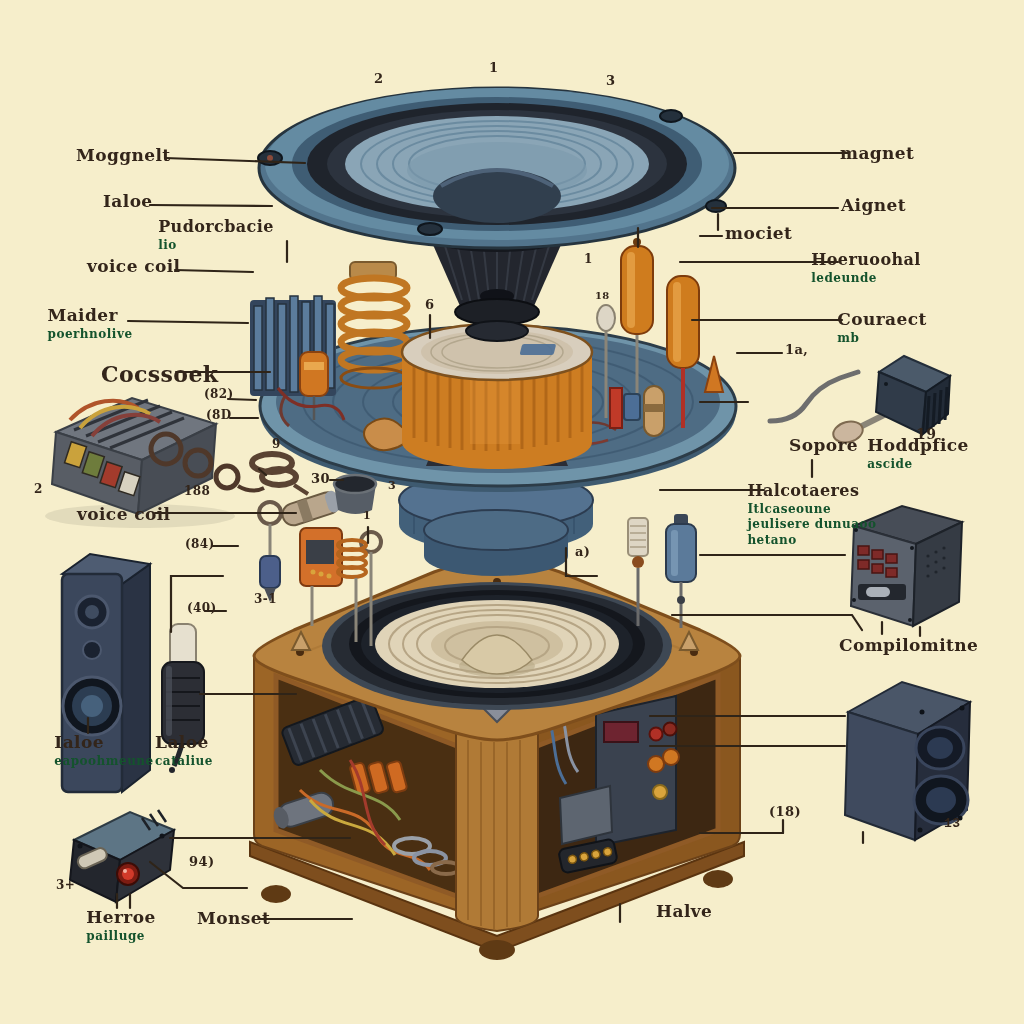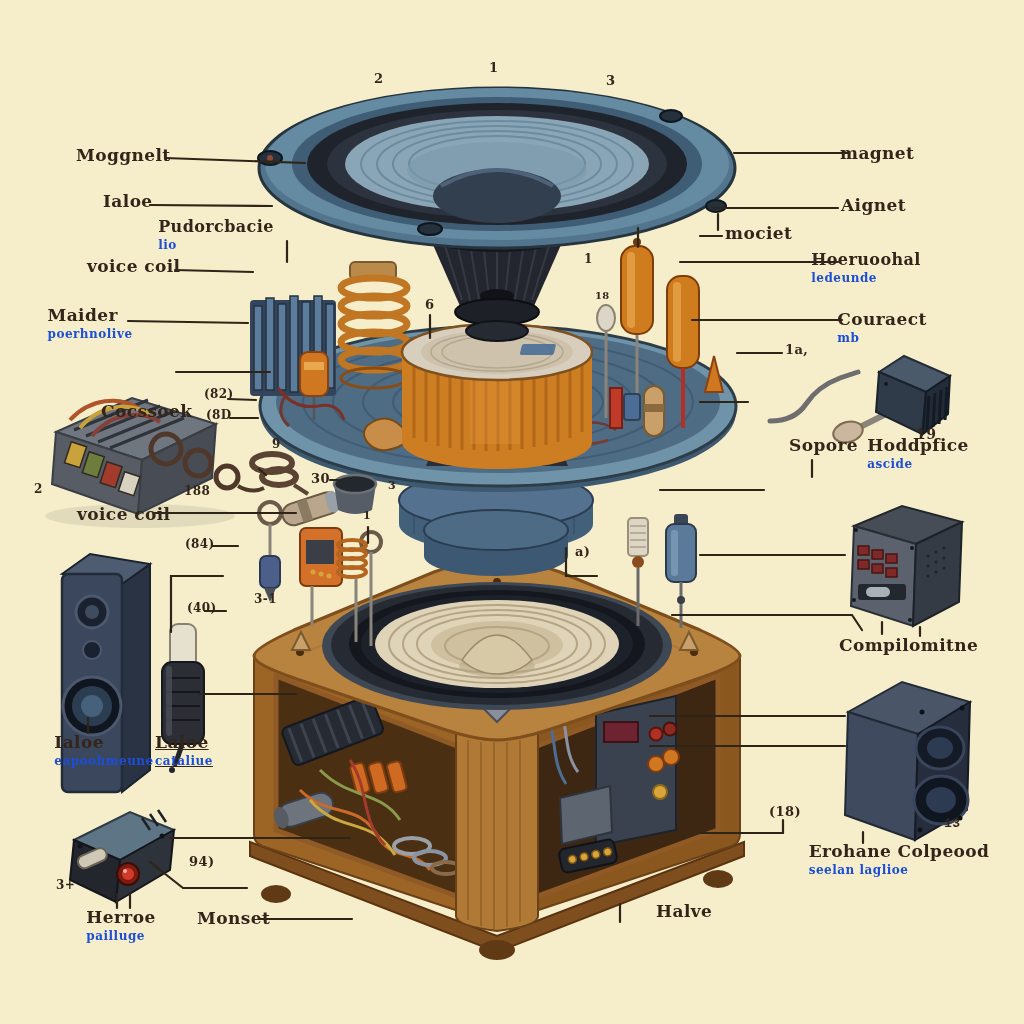--- a/index.html
+++ b/index.html
@@ -2,21 +2,21 @@
 <html><head>
 <meta charset="utf-8">
 <style>
   html,body{margin:0;padding:0;background:#f6eecb;}
   #canvas{position:relative;width:1024px;height:1024px;background:#f6eecb;overflow:hidden;
           font-family:"DejaVu Serif", serif;}
   #canvas svg{position:absolute;left:0;top:0;}
   #labels-layer{position:absolute;left:0;top:0;width:1024px;height:1024px;pointer-events:none;}
   .lbl{position:absolute;font-weight:700;color:#33251a;letter-spacing:.4px;line-height:1.1;white-space:nowrap;}
   .lbl.c{transform:translateX(-50%);text-align:left;}
-  .lbl .sub{font-size:12px;font-weight:600;color:#1d4ed8;letter-spacing:.5px;white-space:pre-line;margin-top:2px;line-height:1.3;}
+  .lbl .sub{font-size:12px;font-weight:600;color:#14532d;letter-spacing:.5px;white-space:pre-line;margin-top:2px;line-height:1.3;}
 </style>
 </head>
 <body>
 
 <div id="canvas">
 
 <svg width="1024" height="1024" viewBox="0 0 1024 1024">
 
   <g>
 
@@ -476,55 +476,57 @@
     <line x1="259" y1="469" x2="266" y2="475"></line>
   </g>
 </svg>
 
 <div id="labels-layer">
       <div class="lbl" style="left: 76px; top: 146px; font-size: 17px;"><span>Moggnelt</span></div>
       <div class="lbl" style="left: 103px; top: 192px; font-size: 17px;"><span>Ialoe</span></div>
       <div class="lbl c" style="left: 216px; top: 218px; font-size: 16px;"><span>Pudorcbacie</span><div class="sub">lio</div></div>
       <div class="lbl" style="left: 87px; top: 257px; font-size: 17px;"><span>voice coil</span></div>
       <div class="lbl c" style="left: 90px; top: 306px; font-size: 17px;"><span>Maider</span><div class="sub">poerhnolive</div></div>
-      <div class="lbl" style="left: 101px; top: 362px; font-size: 17px; margin-top: 40px;"><span>Cocssoek</span></div>
+      <div class="lbl" style="left: 101px; top: 362px; font-size: 22px;"><span>Cocssoek</span></div>
       <div class="lbl" style="left: 204px; top: 388px; font-size: 12px;"><span>(82)</span></div>
       <div class="lbl" style="left: 206px; top: 409px; font-size: 12px;"><span>(8D</span></div>
       <div class="lbl" style="left: 184px; top: 485px; font-size: 12px;"><span>188</span></div>
       <div class="lbl" style="left: 77px; top: 505px; font-size: 17px;"><span>voice coil</span></div>
       <div class="lbl" style="left: 185px; top: 538px; font-size: 12px;"><span>(84)</span></div>
       <div class="lbl" style="left: 187px; top: 602px; font-size: 12px;"><span>(40)</span></div>
       <div class="lbl" style="left: 254px; top: 593px; font-size: 12px;"><span>3-1</span></div>
       <div class="lbl" style="left: 272px; top: 438px; font-size: 12px;"><span>9</span></div>
       <div class="lbl" style="left: 311px; top: 472px; font-size: 13px;"><span>30</span></div>
       <div class="lbl" style="left: 388px; top: 480px; font-size: 11px;"><span>3</span></div>
       <div class="lbl" style="left: 363px; top: 510px; font-size: 11px;"><span>1</span></div>
       <div class="lbl" style="left: 425px; top: 298px; font-size: 13px;"><span>6</span></div>
       <div class="lbl" style="left: 595px; top: 290px; font-size: 10px;"><span>18</span></div>
       <div class="lbl" style="left: 584px; top: 253px; font-size: 12px;"><span>1</span></div>
       <div class="lbl" style="left: 374px; top: 72px; font-size: 13px;"><span>2</span></div>
       <div class="lbl" style="left: 489px; top: 61px; font-size: 13px;"><span>1</span></div>
       <div class="lbl" style="left: 606px; top: 74px; font-size: 13px;"><span>3</span></div>
       <div class="lbl" style="left: 34px; top: 483px; font-size: 12px;"><span>2</span></div>
       <div class="lbl" style="left: 575px; top: 545px; font-size: 13px;"><span>a)</span></div>
       <div class="lbl c" style="left: 104px; top: 733px; font-size: 17px;"><span>Ialoe</span><div class="sub">eapoohmeune</div></div>
-      <div class="lbl c" style="left: 184px; top: 733px; font-size: 17px; text-decoration: underline;"><span>Laloe</span><div class="sub">cataliue</div></div>
+      <div class="lbl c" style="left: 184px; top: 733px; font-size: 17px;"><span>Laloe</span><div class="sub">cataliue</div></div>
       <div class="lbl" style="left: 56px; top: 879px; font-size: 12px;"><span>3+</span></div>
       <div class="lbl c" style="left: 121px; top: 908px; font-size: 17px;"><span>Herroe</span><div class="sub">pailluge</div></div>
       <div class="lbl" style="left: 189px; top: 855px; font-size: 13px;"><span>94)</span></div>
       <div class="lbl" style="left: 197px; top: 909px; font-size: 17px;"><span>Monset</span></div>
       <div class="lbl" style="left: 656px; top: 902px; font-size: 17px;"><span>Halve</span></div>
       <div class="lbl" style="left: 840px; top: 144px; font-size: 17px;"><span>magnet</span></div>
       <div class="lbl" style="left: 841px; top: 196px; font-size: 17px;"><span>Aignet</span></div>
       <div class="lbl" style="left: 725px; top: 224px; font-size: 17px;"><span>mociet</span></div>
       <div class="lbl c" style="left: 866px; top: 251px; font-size: 16px;"><span>Hoeruoohal</span><div class="sub">ledeunde</div></div>
       <div class="lbl c" style="left: 882px; top: 310px; font-size: 17px;"><span>Couraect</span><div class="sub">mb</div></div>
       <div class="lbl" style="left: 785px; top: 343px; font-size: 13px;"><span>1a,</span></div>
       <div class="lbl" style="left: 789px; top: 436px; font-size: 17px;"><span>Sopore</span></div>
       <div class="lbl" style="left: 916px; top: 427px; font-size: 14px;"><span>19</span></div>
       <div class="lbl c" style="left: 918px; top: 436px; font-size: 17px;"><span>Hoddpfice</span><div class="sub">ascide</div></div>
+      <div class="lbl c" style="left: 812px; top: 482px; font-size: 16px;"><span>Halcotaeres</span><div class="sub">Itlcaseoune
+jeulisere dunuaoo
+hetano</div></div>
       <div class="lbl" style="left: 839px; top: 636px; font-size: 17px;"><span>Compilomitne</span></div>
       <div class="lbl" style="left: 769px; top: 805px; font-size: 13px;"><span>(18)</span></div>
       <div class="lbl" style="left: 944px; top: 817px; font-size: 13px; font-family: Liberation Mono, monospace;"><span>13</span></div>
-      <div class="lbl c" style="left: 899px; top: 842px; font-size: 17px;"><span>Erohane Colpeood</span><div class="sub">seelan laglioe</div></div>
     </div>
 
 </div>
 
 </body></html>

